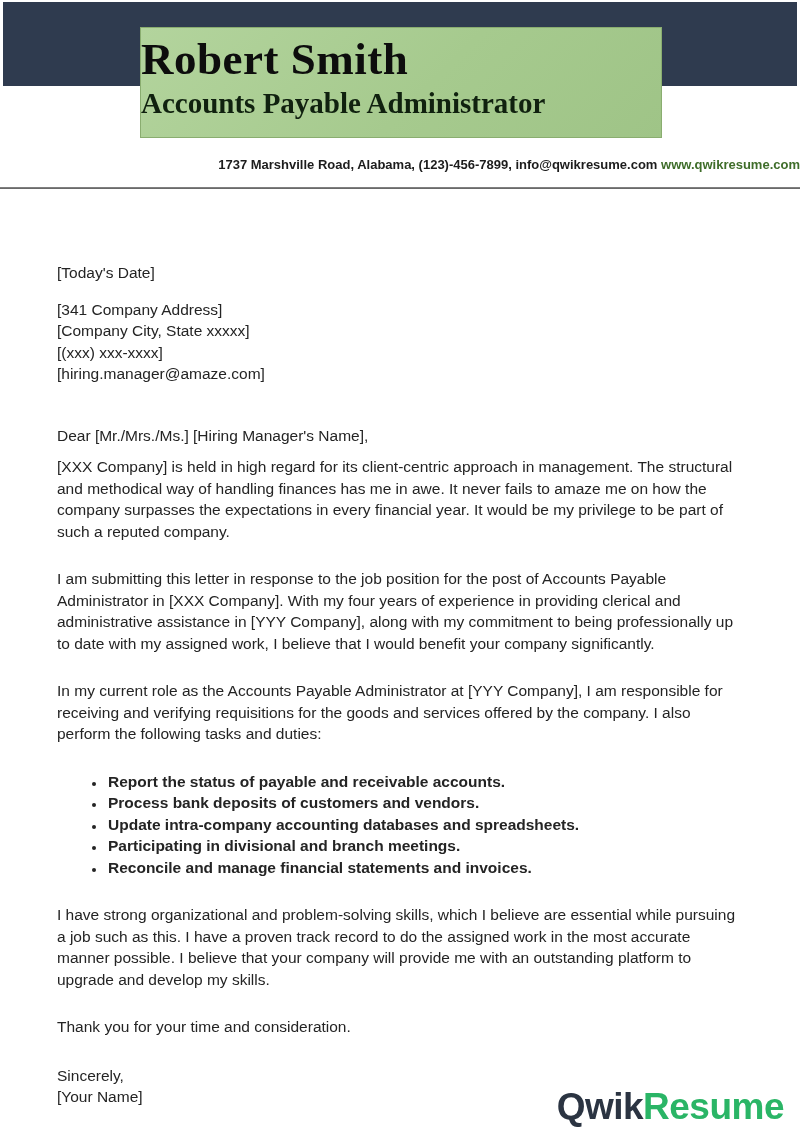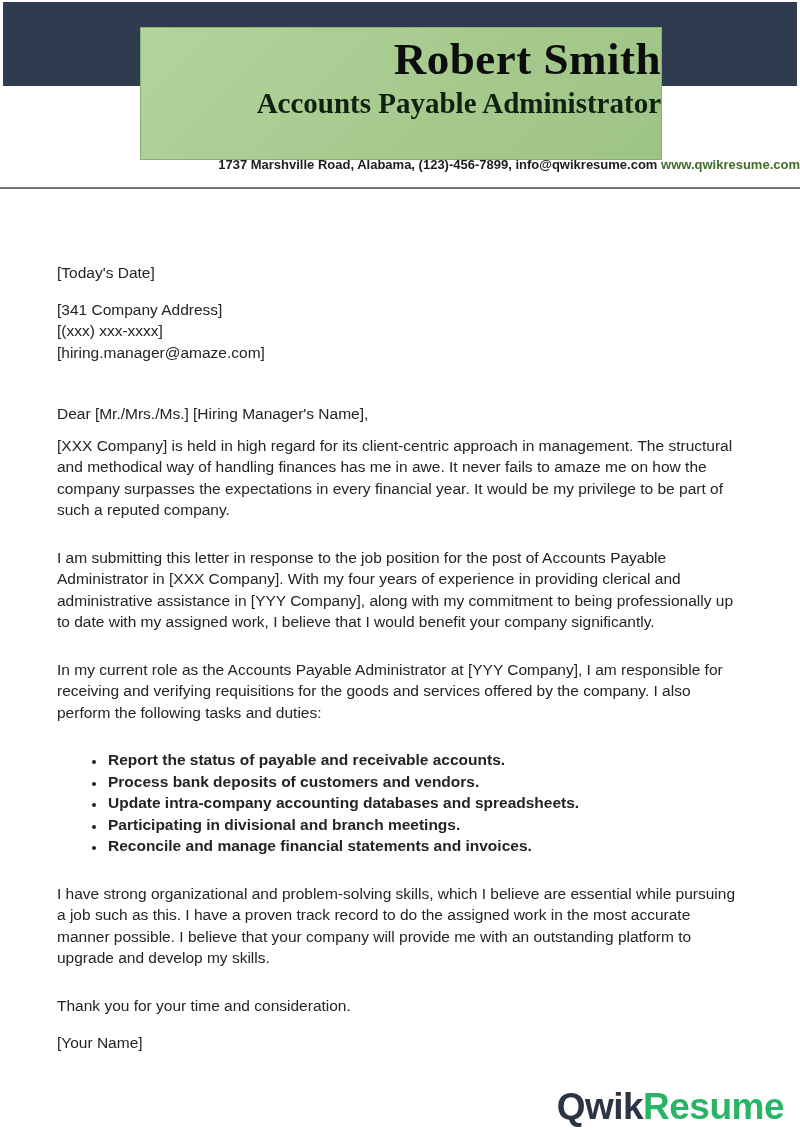--- a/index.html
+++ b/index.html
@@ -17,24 +17,24 @@
   
   .top-band {
     position: absolute;
     left: 3px; right: 3px; top: 2px;
     height: 84px;
     background: #2f3b4f;
   }
   .name-box {
     position: absolute;
     left: 140px; top: 27px;
-    width: 522px; height: 133px;
+    width: 522px; height: 111px;
     background: linear-gradient(135deg, #b3d49d 0%, #a6ca8e 55%, #9fc487 100%);
     border: 1px solid #8aad70;
-    text-align: right;
+    text-align: left;
     padding-top: 5px;
   }
   .person-name {
     font-family: "Liberation Serif", "DejaVu Serif", serif;
     font-weight: 700;
     font-size: 45px;
     line-height: 52px;
     color: #0d0d0d;
     letter-spacing: 0.5px;
   }
@@ -76,21 +76,21 @@
   .letter .address div { line-height: 21.5px; }
   .letter .salutation { margin-bottom: 10px; }
   .letter ul {
     margin: 0 0 26px 0;
     padding-left: 49px;
     list-style: disc outside;
     font-weight: bold;
   }
   .letter ul li { line-height: 21.5px; padding-left: 2px; }
   .letter ul li::marker { font-size: 12px; }
-  .letter .thanks { margin-bottom: 16px; }
+  .letter .thanks { margin-bottom: 27px; }
   .letter .signoff div { line-height: 21.5px; }
 
   
   .footer-text {
     position: absolute;
     left: 0; right: 48px; top: 1099px;
     text-align: center;
     font-size: 11.5px;
     color: #1a1a1a;
   }
@@ -123,20 +123,21 @@
   </div>
   <div class="contact-line"><span>1737 Marshville Road, Alabama, (123)-456-7899, info@qwikresume.com</span><span> </span><span class="site">www.qwikresume.com</span>
   </div>
   <div class="header-rule"></div>
 
   <div class="letter">
     <p class="date">[Today's Date]</p>
 
     <div class="address">
       <div>[341 Company Address]</div>
+      <div>[Company City, State xxxxx]</div>
       <div>[(xxx) xxx-xxxx]</div>
       <div>[hiring.manager@amaze.com]</div>
     </div>
 
     <p class="salutation">Dear [Mr./Mrs./Ms.] [Hiring Manager's Name],</p>
 
     <p>[XXX Company] is held in high regard for its client-centric approach in management. The structural and methodical way of handling finances has me in awe. It never fails to amaze me on how the company surpasses the expectations in every financial year. It would be my privilege to be part of such a reputed company.</p>
     <p>I am submitting this letter in response to the job position for the post of Accounts Payable Administrator in [XXX Company]. With my four years of experience in providing clerical and administrative assistance in [YYY Company], along with my commitment to being professionally up to date with my assigned work, I believe that I would benefit your company significantly.</p>
     <p>In my current role as the Accounts Payable Administrator at [YYY Company], I am responsible for receiving and verifying requisitions for the goods and services offered by the company. I also perform the following tasks and duties:</p>
 
@@ -146,20 +147,21 @@
       <li>Update intra-company accounting databases and spreadsheets.</li>
       <li>Participating in divisional and branch meetings.</li>
       <li>Reconcile and manage financial statements and invoices.</li>
     </ul>
 
     <p>I have strong organizational and problem-solving skills, which I believe are essential while pursuing a job such as this. I have a proven track record to do the assigned work in the most accurate manner possible. I believe that your company will provide me with an outstanding platform to upgrade and develop my skills.</p>
 
     <p class="thanks">Thank you for your time and consideration.</p>
 
     <div class="signoff">
+      <div>Sincerely,</div>
       <div>[Your Name]</div>
     </div>
   </div>
 
 
   <div class="logo"><span class="qwik">Qwik</span><span class="resume">Resume</span>
   </div>
 
 </div>
 

